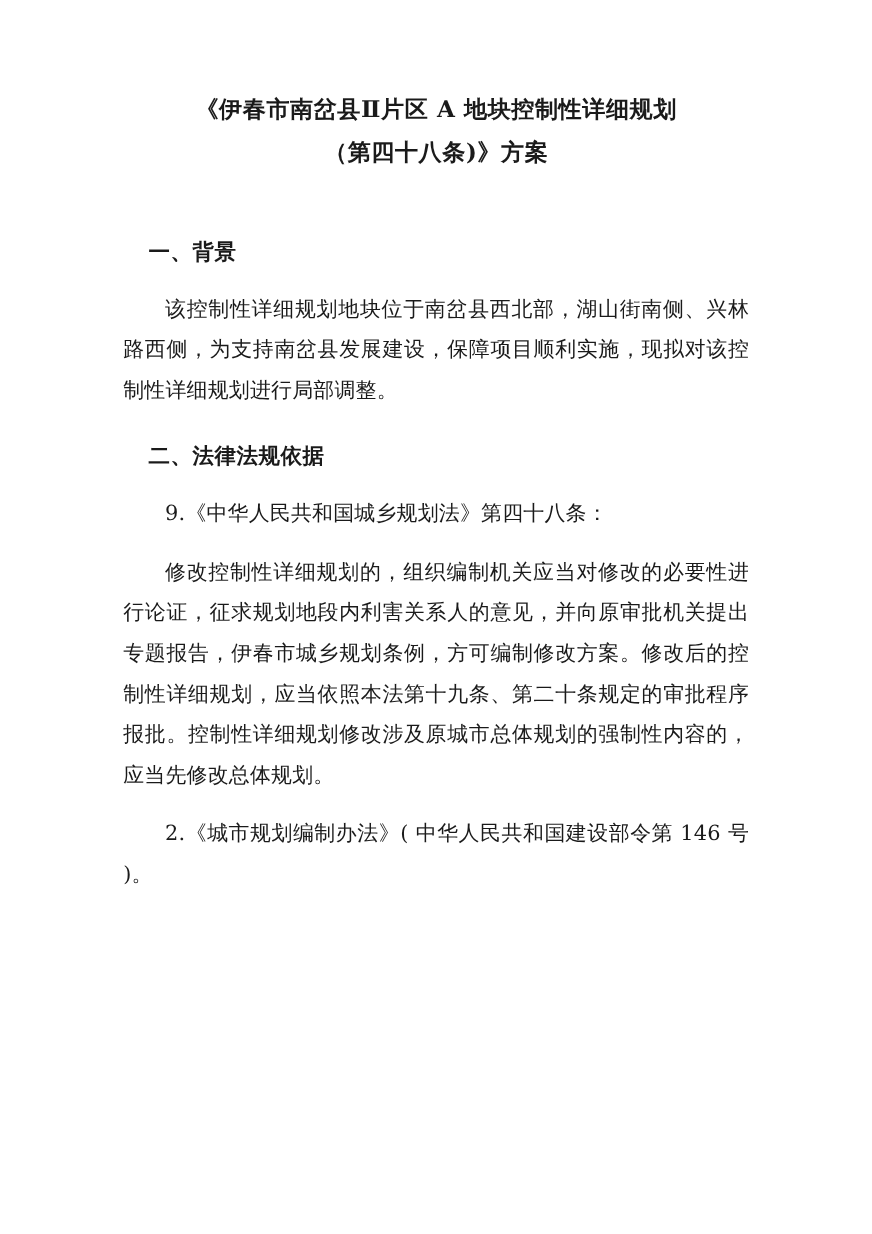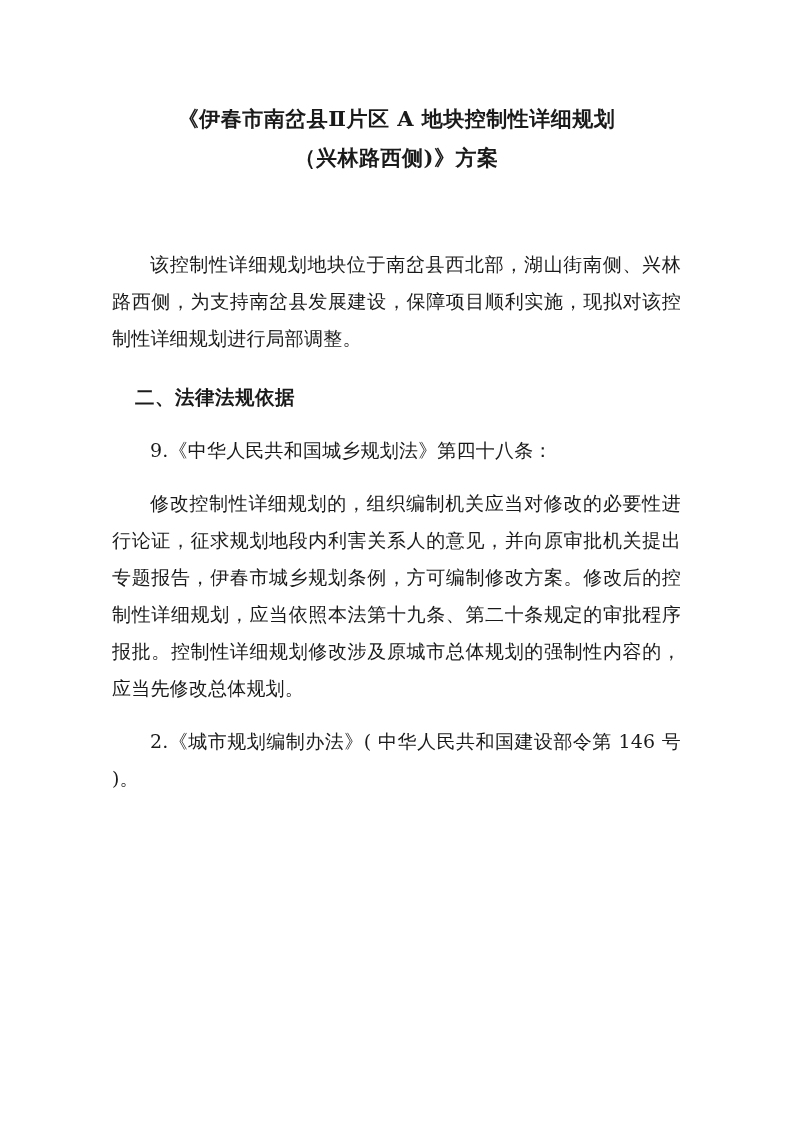--- a/index.html
+++ b/index.html
@@ -12,21 +12,21 @@
     height: 1122px;
     font-family: "DejaVu Serif", "Liberation Serif", serif;
     color: #1a1a1a;
     position: relative;
     overflow: hidden;
   }
   .page {
     width: 793px;
     height: 1122px;
     box-sizing: border-box;
-    padding: 100px 96px 60px 96px;
+    padding: 80px 96px 60px 96px;
     position: relative;
   }
   .doc-title {
     text-align: center;
     font-size: 21px;
     font-weight: bold;
     line-height: 1.85;
     letter-spacing: 0.5px;
     margin: 0;
   }
@@ -56,25 +56,26 @@
   }
   .gap-sm { height: 6px; }
 </style>
 </head>
 <body>
 
 <div class="page">
 
   <h1 class="doc-title">
     <span class="line">《伊春市南岔县Ⅱ片区 A 地块控制性详细规划</span>
-    <span class="line">（兴林路西侧)》方案</span>
+    <span class="line">（第四十八条)》方案</span>
   </h1>
 
   <div class="title-spacer"></div>
 
+  <h2 class="section-heading">一、背景</h2>
   <p class="para">该控制性详细规划地块位于南岔县西北部，湖山街南侧、兴林路西侧，为支持南岔县发展建设，保障项目顺利实施，现拟对该控制性详细规划进行局部调整。</p>
 
   <div class="gap-sm"></div>
 
   <h2 class="section-heading">二、法律法规依据</h2>
   <p class="para">9.《中华人民共和国城乡规划法》第四十八条：</p>
   <p class="para">修改控制性详细规划的，组织编制机关应当对修改的必要性进行论证，征求规划地段内利害关系人的意见，并向原审批机关提出专题报告，伊春市城乡规划条例，方可编制修改方案。修改后的控制性详细规划，应当依照本法第十九条、第二十条规定的审批程序报批。控制性详细规划修改涉及原城市总体规划的强制性内容的，应当先修改总体规划。</p>
   <p class="para">2.《城市规划编制办法》( 中华人民共和国建设部令第 146 号 )。</p>
 
 </div>

